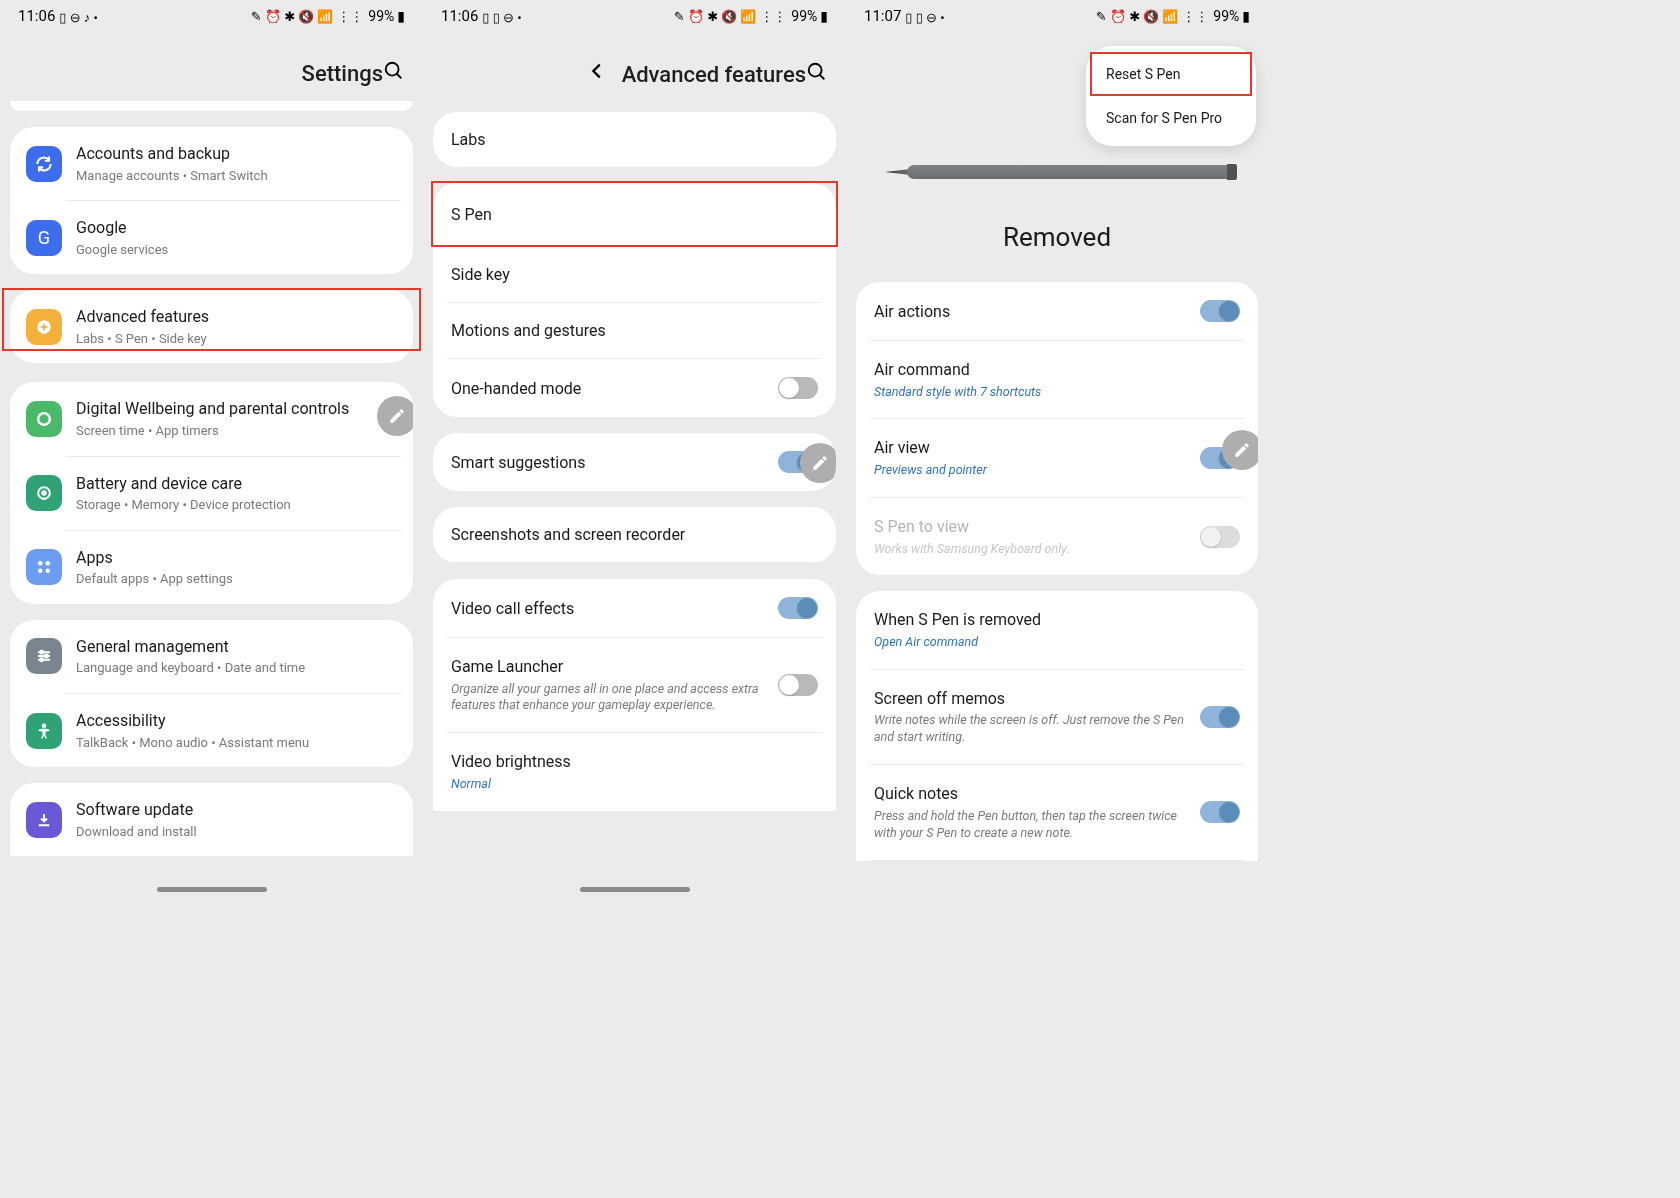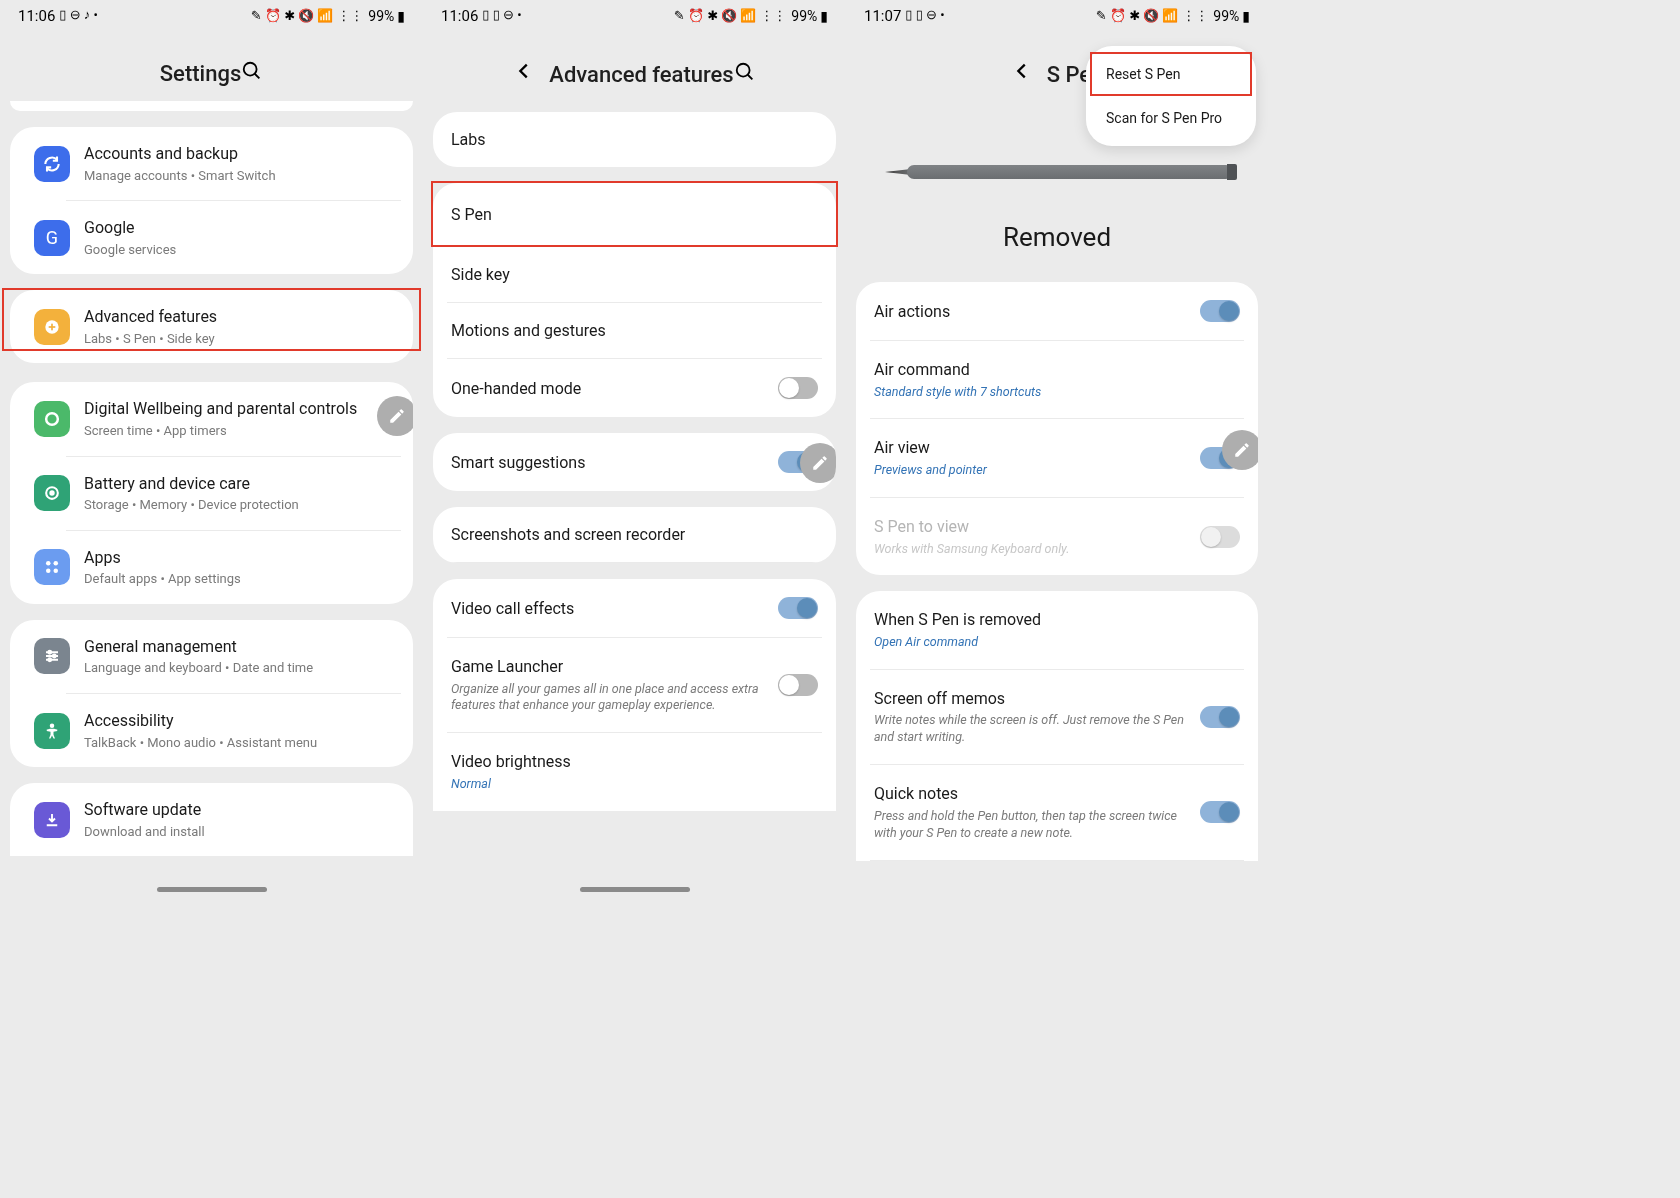--- a/index.html
+++ b/index.html
@@ -29,30 +29,30 @@
   
   .status-bar {
     display: flex;
     justify-content: space-between;
     align-items: center;
     height: 32px;
     padding: 0 18px;
     font-size: 15px;
     color: #000;
   }
-  .status-left, .status-right { display: flex; align-items: flex-start; gap: 4px; }
+  .status-left, .status-right { display: flex; align-items: flex-end; gap: 4px; }
   .status-right { gap: 3px; font-size: 14px; }
   .status-icon { font-size: 13px; }
   .battery-pct { font-size: 14px; margin-left: 2px; }
 
   
   .header {
     display: flex;
     align-items: center;
-    justify-content: center;
+    justify-content: flex-end;
     padding: 28px 18px 24px 18px;
     position: relative;
   }
   .header-left { display: flex; align-items: center; gap: 14px; }
   .header-title {
     font-size: 22px;
     font-weight: 500;
     color: #1f1f1f;
   }
   .back-icon { font-size: 24px; color: #000; cursor: pointer; }
@@ -64,21 +64,21 @@
     border-radius: 24px;
     margin: 0 10px 16px 10px;
     overflow: hidden;
     position: relative;
   }
   .card.truncated-top { border-top-left-radius: 0; border-top-right-radius: 0; margin-top: -10px; padding-top: 6px; }
   .card.truncated-bottom { border-bottom-left-radius: 0; border-bottom-right-radius: 0; margin-bottom: 0; }
   .row {
     display: flex;
     align-items: center;
-    padding: 16px 24px;
+    padding: 16px 16px;
     gap: 14px;
     position: relative;
     cursor: pointer;
   }
   .row-icon {
     width: 36px;
     height: 36px;
     border-radius: 10px;
     display: flex;
     align-items: center;

